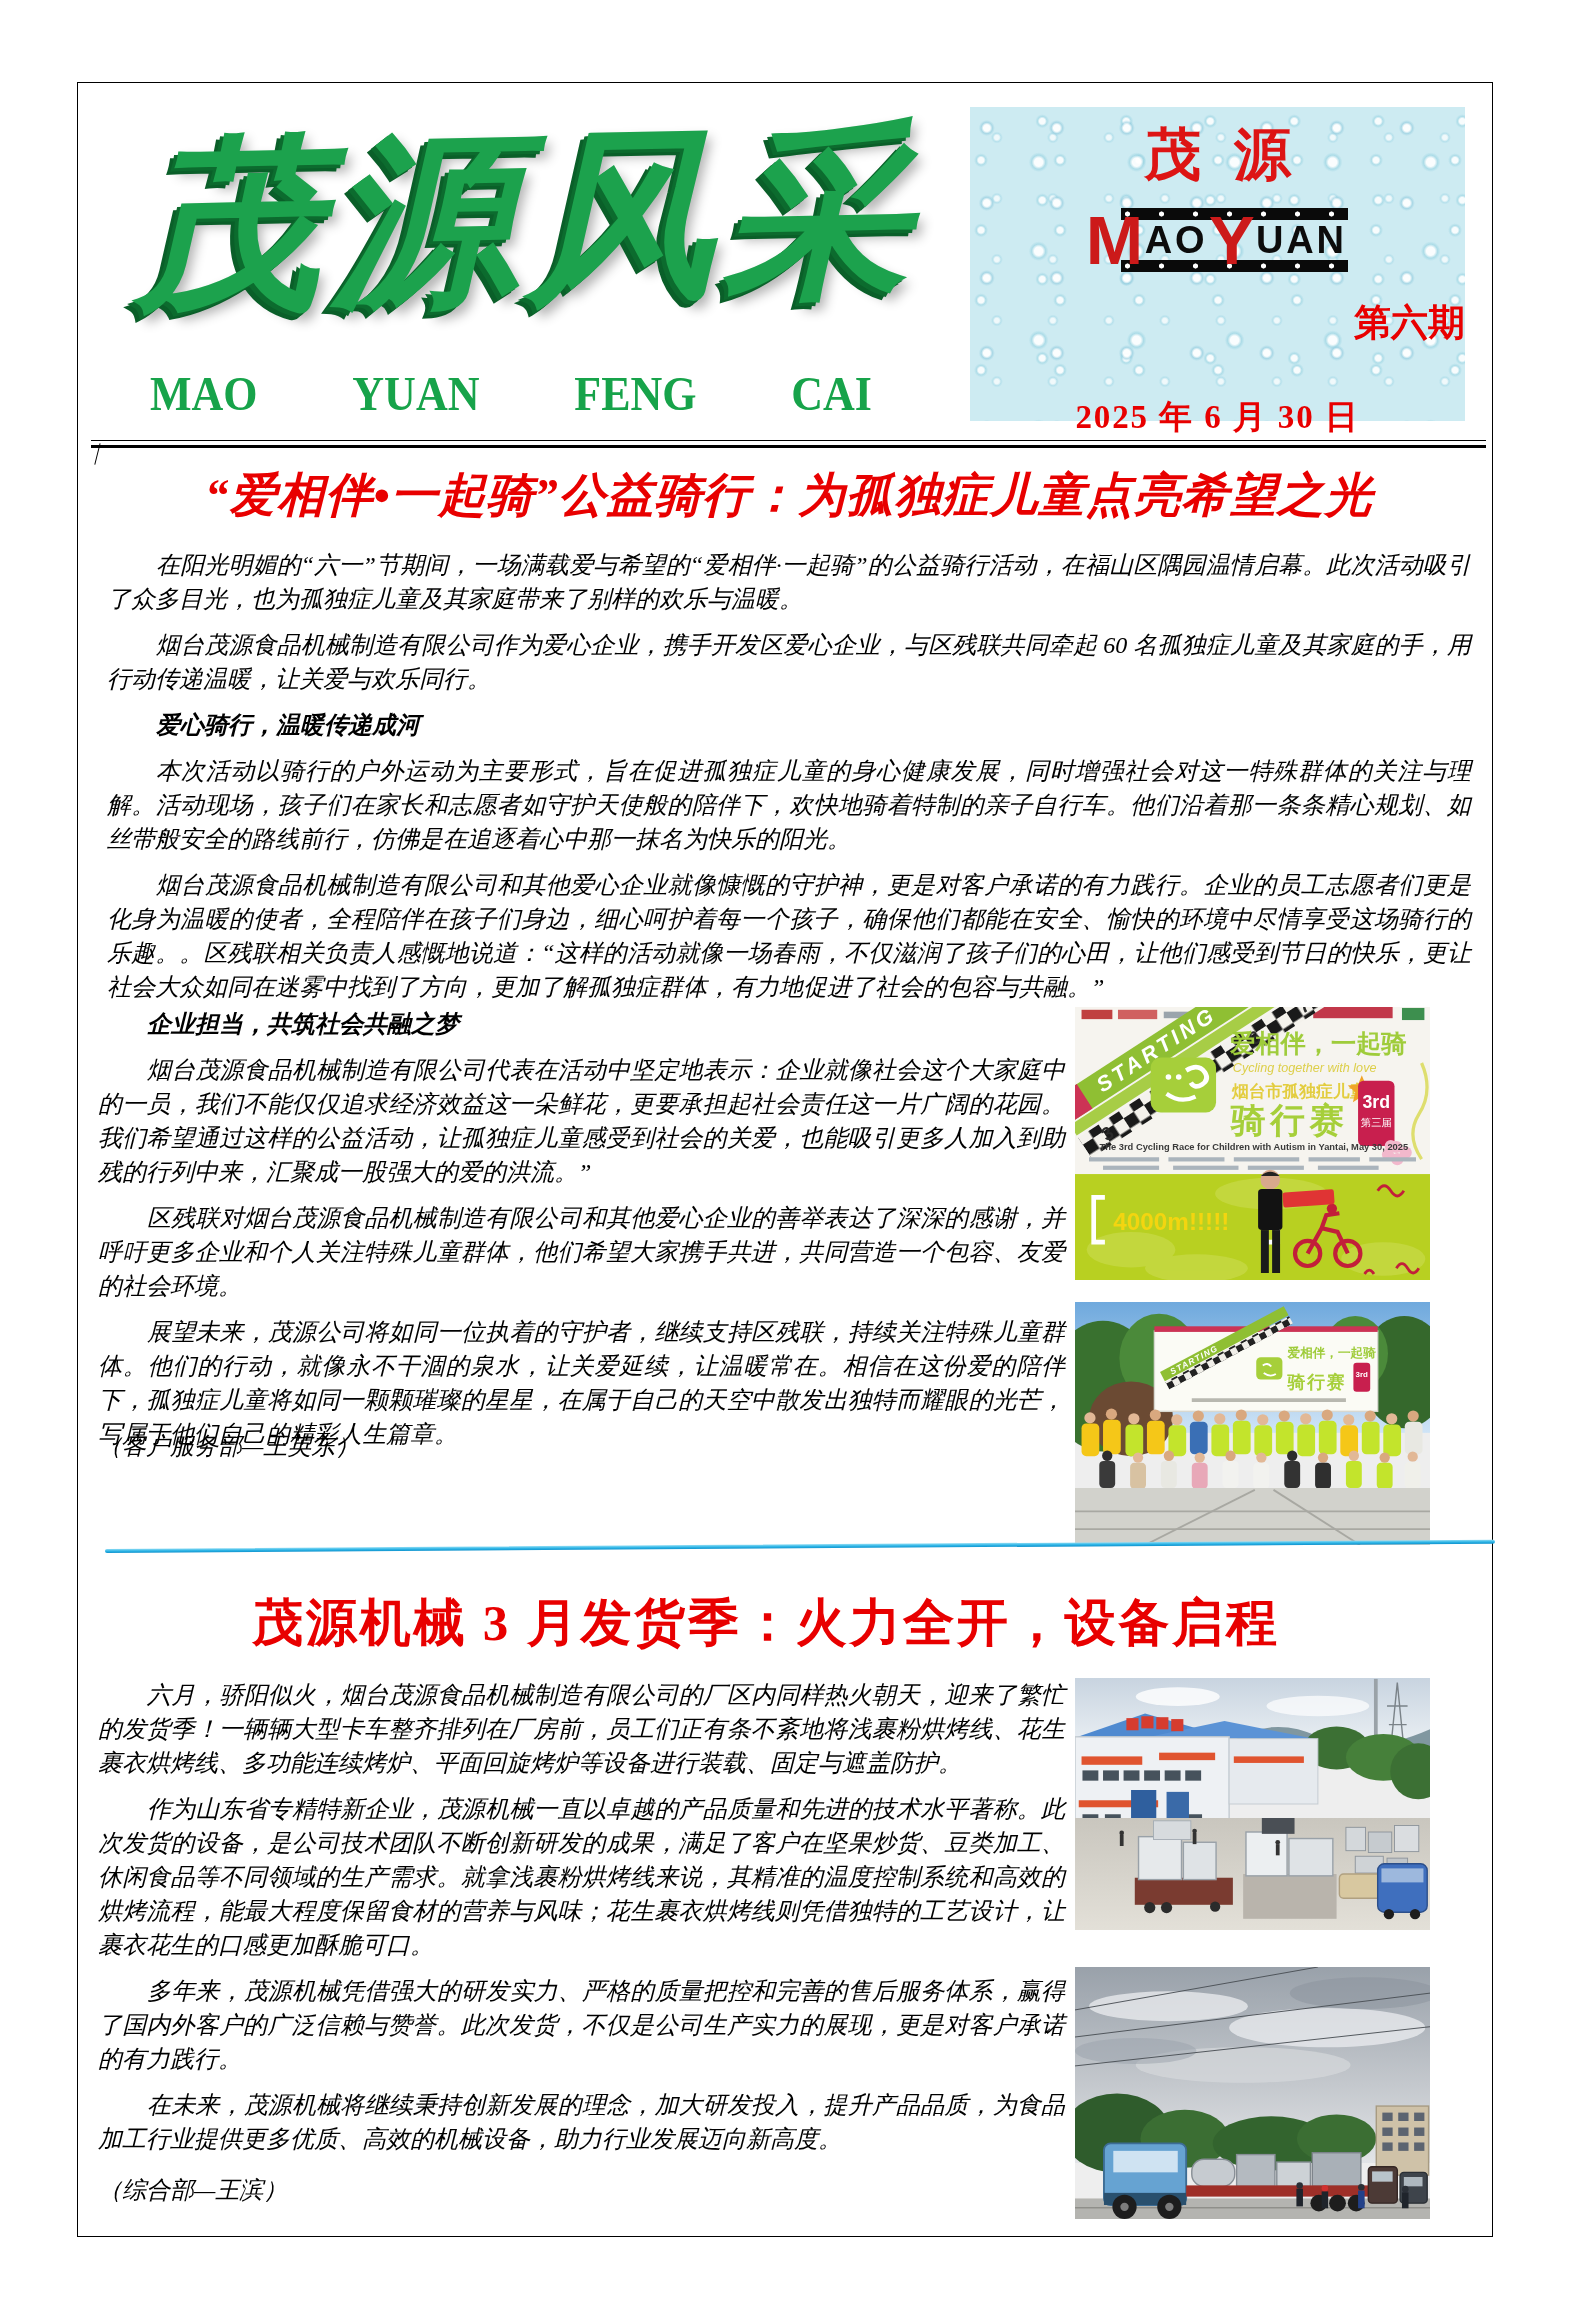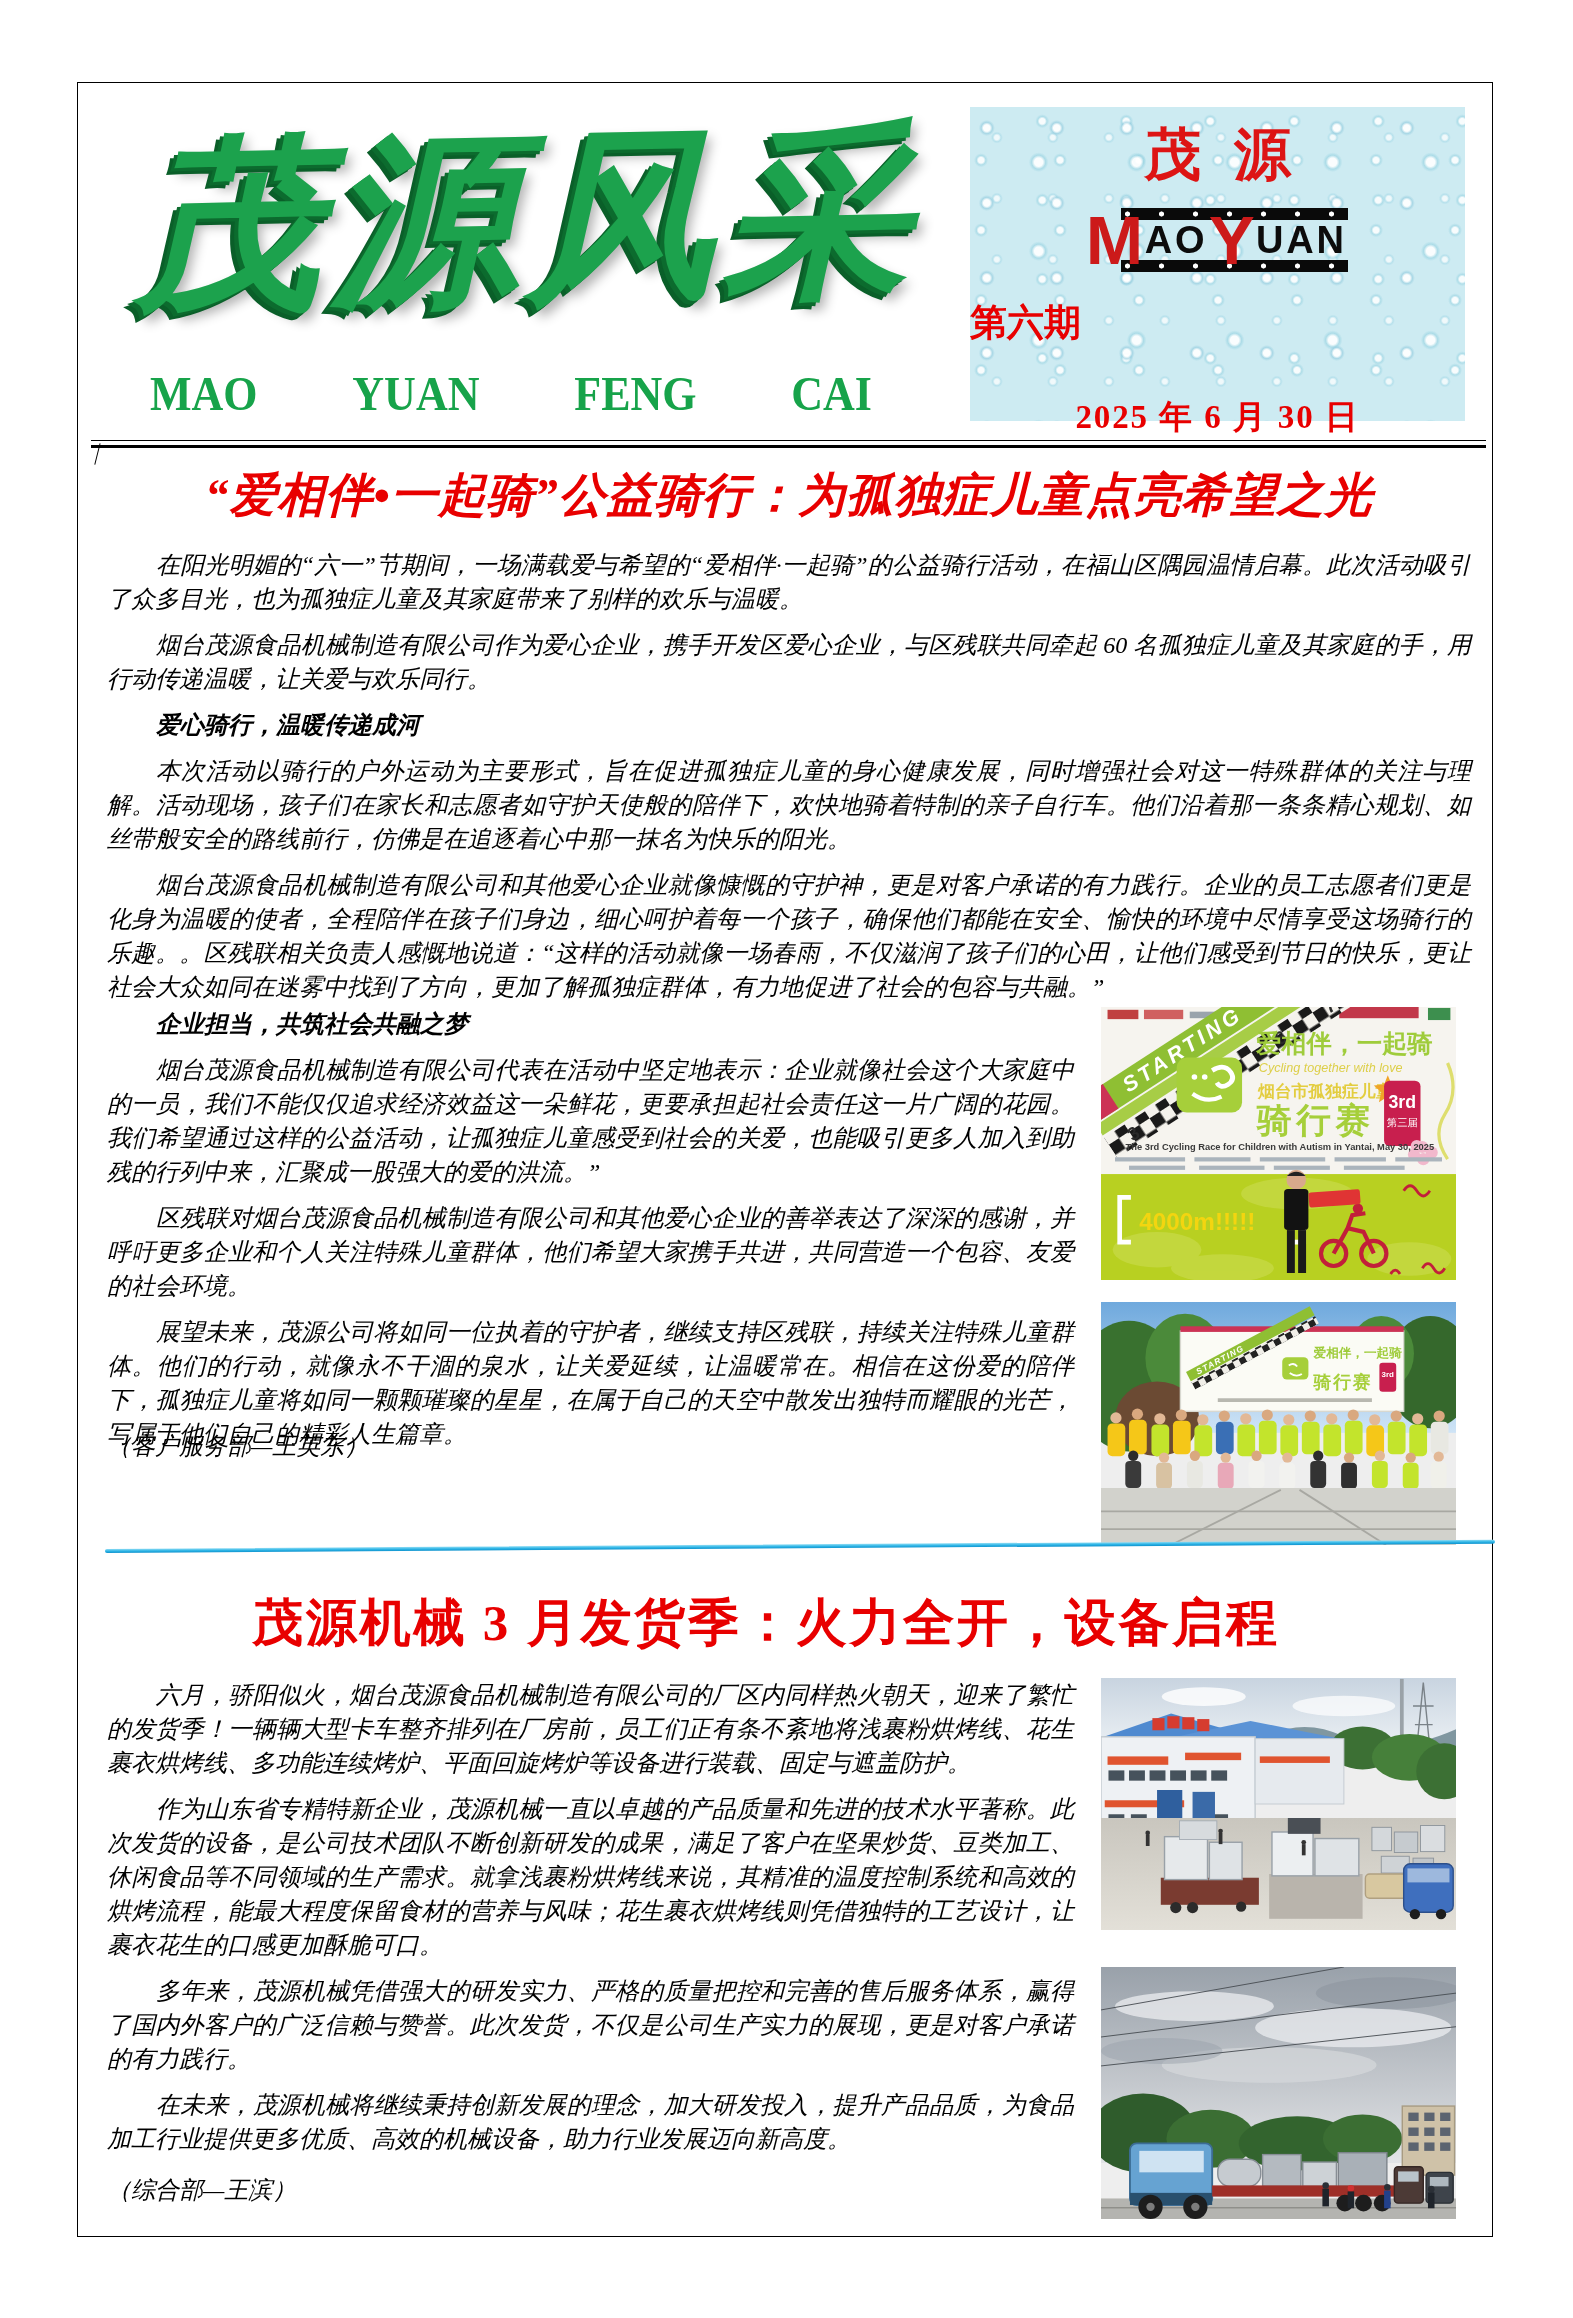--- a/index.html
+++ b/index.html
@@ -27,39 +27,39 @@
            font-family:"Liberation Sans","DejaVu Sans",sans-serif;font-weight:bold;font-size:57px;
            letter-spacing:33px;text-indent:33px;}
   .film{position:absolute;left:107px;top:98px;width:280px;height:70px;}
   .film-bar{position:absolute;left:44px;right:9.3px;height:12px;background-color:#0a0a0a;
             background-image:radial-gradient(circle at 6.5px 6px,#fff 0 2.3px,rgba(0,0,0,0) 2.8px);
             background-size:34px 12px;}
   .film-bar.top{top:2.8px;} .film-bar.bot{bottom:2.8px;}
   .film-letters{position:absolute;inset:0;display:flex;align-items:center;justify-content:center;
                 font-family:"Liberation Sans","DejaVu Sans",sans-serif;font-weight:bold;line-height:1;}
   .L-big{color:#cc1a1a;font-size:69px;} .L-sm{color:#0c0c0c;font-size:38px;letter-spacing:2.8px;padding:0 1.4px;}
-  .issue-no{position:absolute;left:0;top:191px;width:100%;text-align:left;color:#e80000;
+  .issue-no{position:absolute;left:0;top:191px;width:100%;text-align:right;color:#e80000;
             font-weight:bold;font-size:37px;}
   .issue-date{position:absolute;left:0;top:252px;width:100%;text-align:center;color:#e80000;
               font-weight:bold;font-size:33px;letter-spacing:1.9px;margin-top:36px;}
 
   .double-rule{position:absolute;left:91px;top:440px;width:1395px;height:3.7px;
                border-top:1.9px solid #000;border-bottom:3.3px solid #000;}
   .stray{position:absolute;left:97px;top:443px;width:1.4px;height:21.5px;background:#000;transform:rotate(14deg);}
 
   
   .a1-title{position:absolute;left:107px;top:464px;width:1364px;text-align:center;color:#e80000;
             font-size:47px;font-weight:bold;font-style:italic;letter-spacing:0.9px;line-height:1.35;}
   .a2-title{position:absolute;left:107px;top:1590px;width:1318px;text-align:center;color:#e80000;
             font-size:51px;font-weight:bold;letter-spacing:2.8px;line-height:1.3;}
   .flow{font-size:24px;line-height:34px;font-style:italic;text-align:justify;}
   .flow p{margin:0 0 12px 0;text-indent:49px;}
   .sec-h{font-weight:bold;text-indent:49px;margin:12px 0;}
   .a1-upper{position:absolute;left:107px;top:548px;width:1364px;}
-  .cols{position:absolute;left:107px;display:flex;gap:27px;}
+  .cols{position:absolute;left:98px;display:flex;gap:10px;}
   .cols-a1{top:1007px;} .cols-a2{top:1678px;}
   .col-text{width:967px;}
   .col-photos{width:355px;display:flex;flex-direction:column;}
   .byline{font-style:italic;font-size:24px;line-height:34px;}
   .byline.same-line{margin-top:-34px;}
   .byline.own-line{margin-top:17px;}
   .photo{width:355px;overflow:hidden;background:#eee;}
   .photo svg{display:block;width:100%;height:100%;}
   .gap48{height:22.4px;} .gap80{height:37px;}
 

